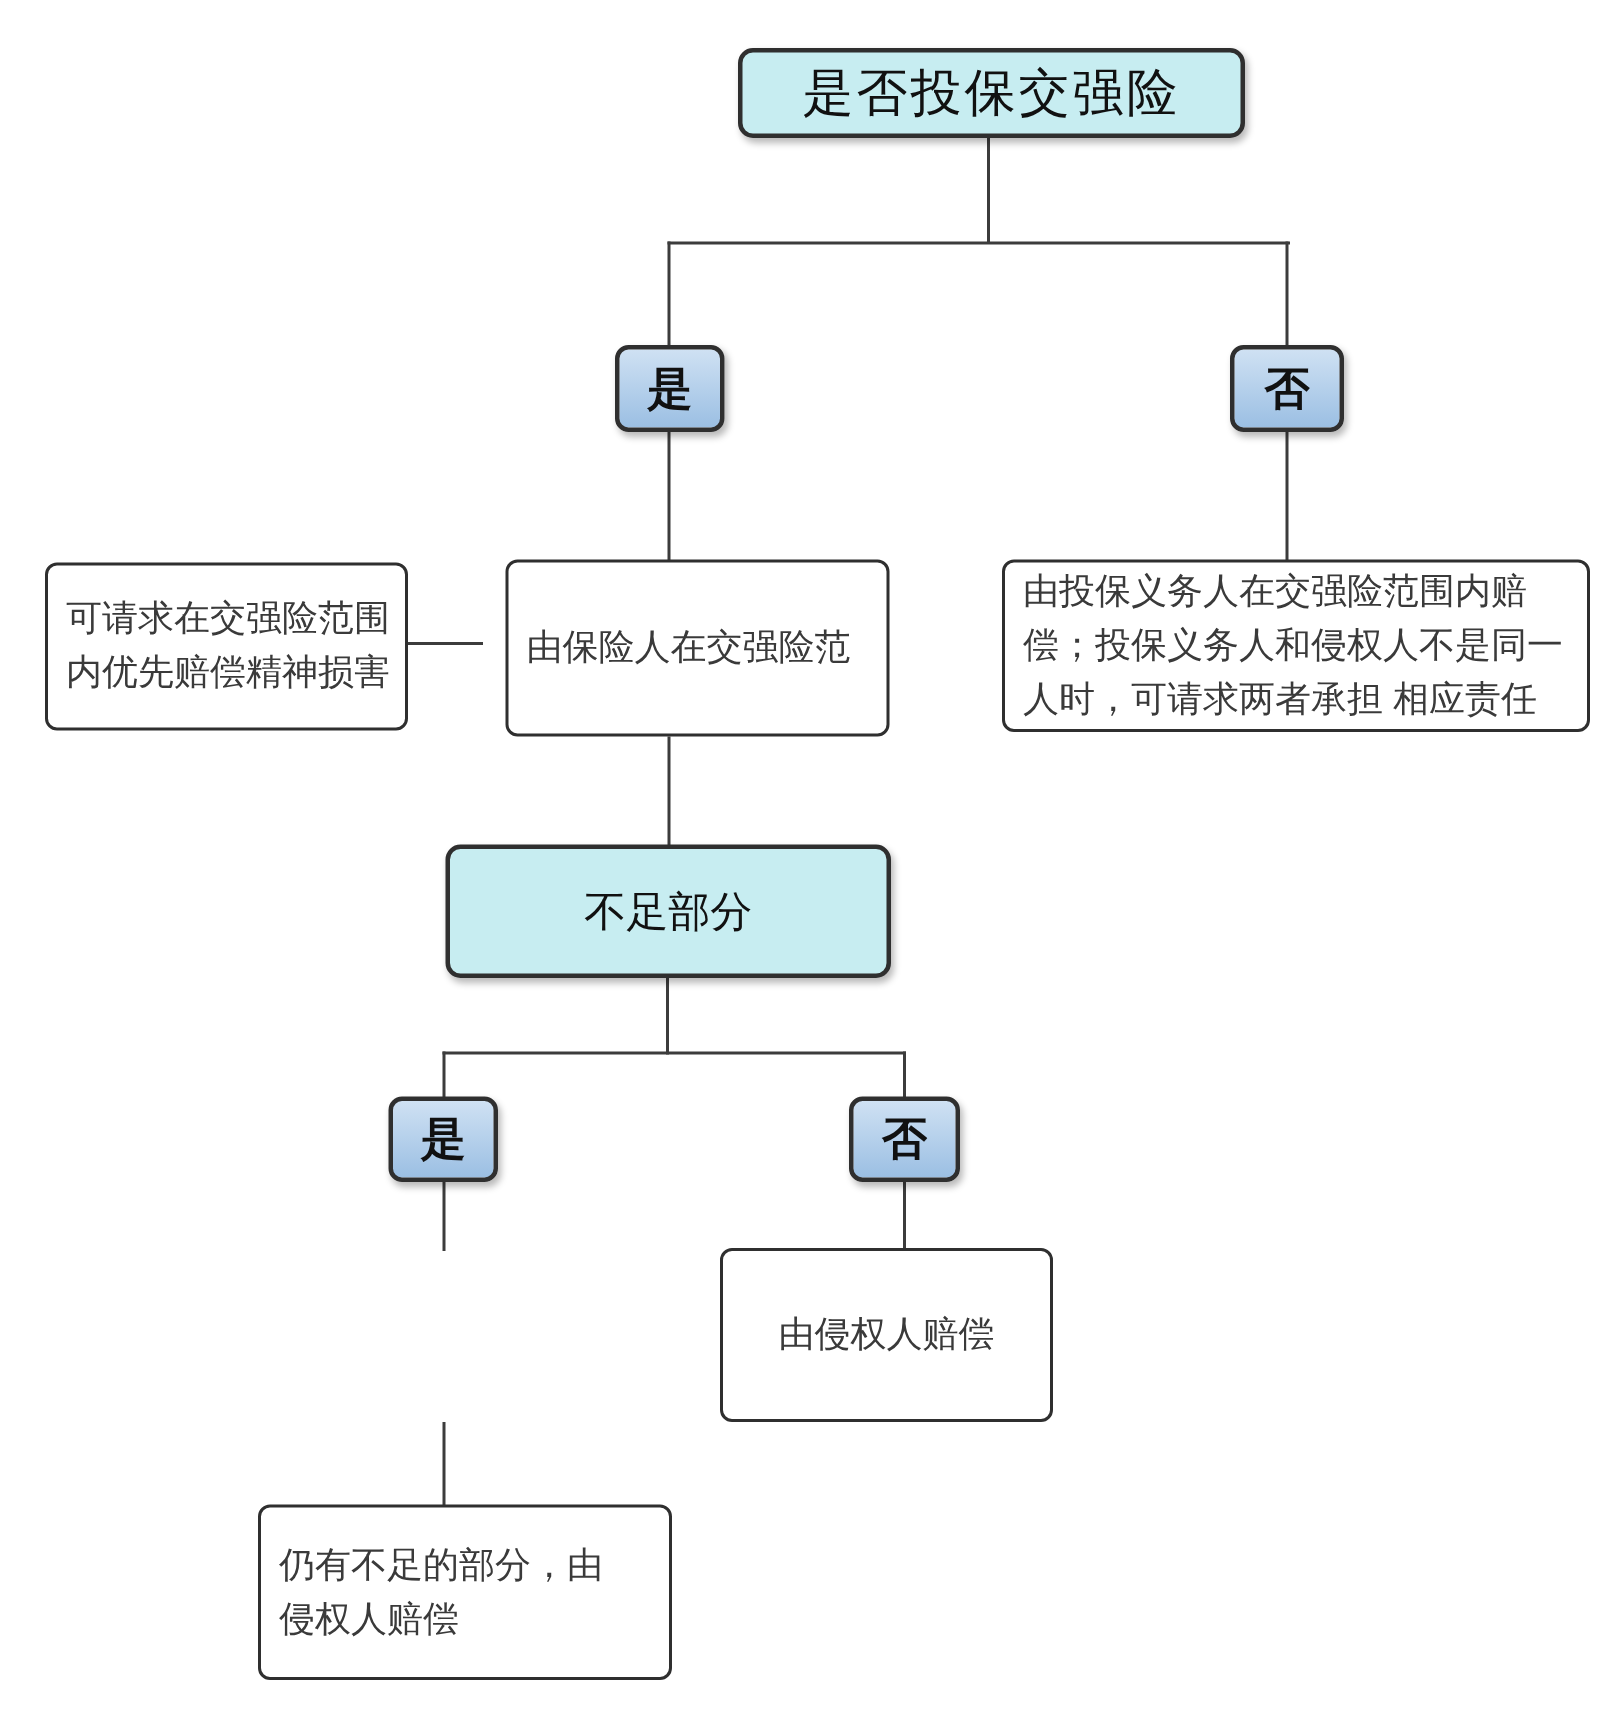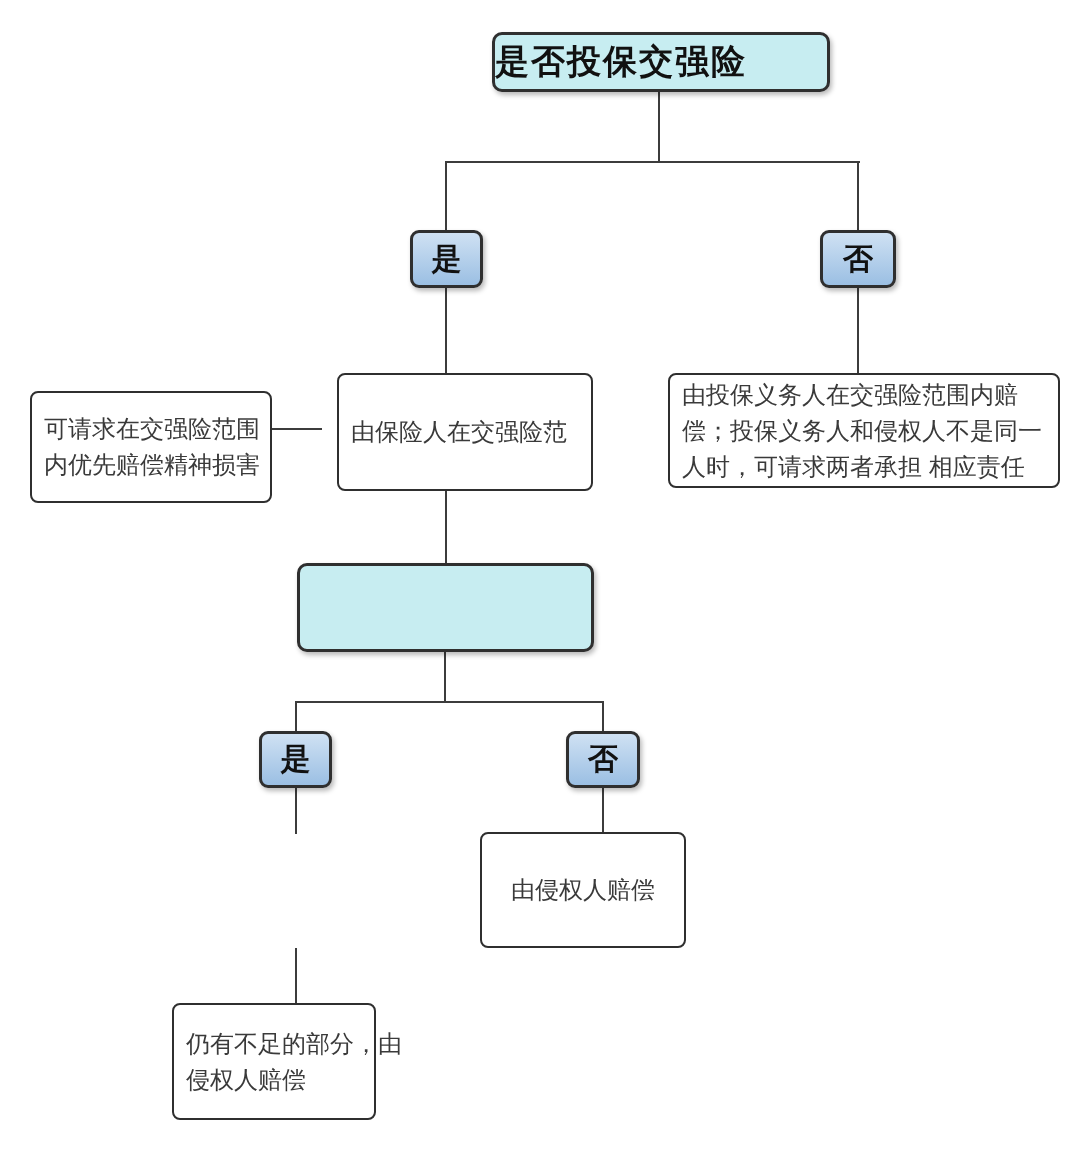--- a/index.html
+++ b/index.html
@@ -23,23 +23,23 @@
     position: absolute;
     box-sizing: border-box;
     display: flex;
     align-items: center;
     color: var(--text, #3a3a3a);
   }
   .decision {
     background: var(--decision-bg, #c9edf1);
     border: 3px solid var(--node-border, #2f2f2f);
     border-radius: 10px;
-    justify-content: flex-start;
+    justify-content: center;
     text-align: center;
-    font-weight: bold;
+    font-weight: normal;
     color: var(--title-text, #111111);
     box-shadow: 2px 3px 5px rgba(0,0,0,0.28);
   }
   .decision.root { font-size: 34px; letter-spacing: 2px; }
   .decision.shortfall { font-size: 28px; line-height: 40px; }
   .branch {
     background: linear-gradient(180deg, var(--branch-top, #cfe1f3) 0%, var(--branch-bottom, #9bbfe3) 100%);
     border: 3px solid var(--node-border, #2f2f2f);
     border-radius: 9px;
     justify-content: center;
@@ -86,21 +86,21 @@
     <span>是否投保交强险</span>
   </div>
 
   <div class="node branch" style="left:410px; top:230px; width:73px; height:58px;">
     <span>是</span>
   </div>
   <div class="node branch" style="left:820px; top:230px; width:76px; height:58px;">
     <span>否</span>
   </div>
 
-  <div class="node answer" style="left:30px; top:391px; width:242px; height:112px;">
+  <div class="node answer" style="left:30px; top:375px; width:242px; height:112px;">
     <div class="lines">
       <span class="ln">可请求在交强险范围</span>
       <span class="ln">内优先赔偿精神损害</span>
     </div>
   </div>
 
   <div class="node answer" style="left:337px; top:373px; width:256px; height:118px;">
     <div class="lines">
       <span class="ln">由保险人在交强险范</span>
     </div>
@@ -109,35 +109,36 @@
   <div class="node answer" style="left:668px; top:373px; width:392px; height:115px;">
     <div class="lines">
       <span class="ln">由投保义务人在交强险范围内赔</span>
       <span class="ln">偿；投保义务人和侵权人不是同一</span>
       <span class="ln"><span>人时，可请求两者承担 </span><span class="em-italic">相应责任</span></span>
     </div>
   </div>
 
   <div class="node decision shortfall" style="left:297px; top:563px; width:297px; height:89px;">
     <div>
+      <div>不足部分</div>
     </div>
   </div>
 
   <div class="node branch" style="left:259px; top:731px; width:73px; height:57px;">
     <span>是</span>
   </div>
   <div class="node branch" style="left:566px; top:731px; width:74px; height:57px;">
     <span>否</span>
   </div>
 
 
-  <div class="node answer centered" style="left:480px; top:832px; width:206px; height:116px;">
+  <div class="node answer centered" style="left:480px; top:832px; width:222px; height:116px;">
     <span>由侵权人赔偿</span>
   </div>
 
-  <div class="node answer" style="left:172px; top:1003px; width:204px; height:117px;">
+  <div class="node answer" style="left:172px; top:1003px; width:276px; height:117px;">
     <div class="lines">
       <span class="ln">仍有不足的部分，由</span>
       <span class="ln">侵权人赔偿</span>
     </div>
   </div>
 
 </div>
 
 </body></html>

